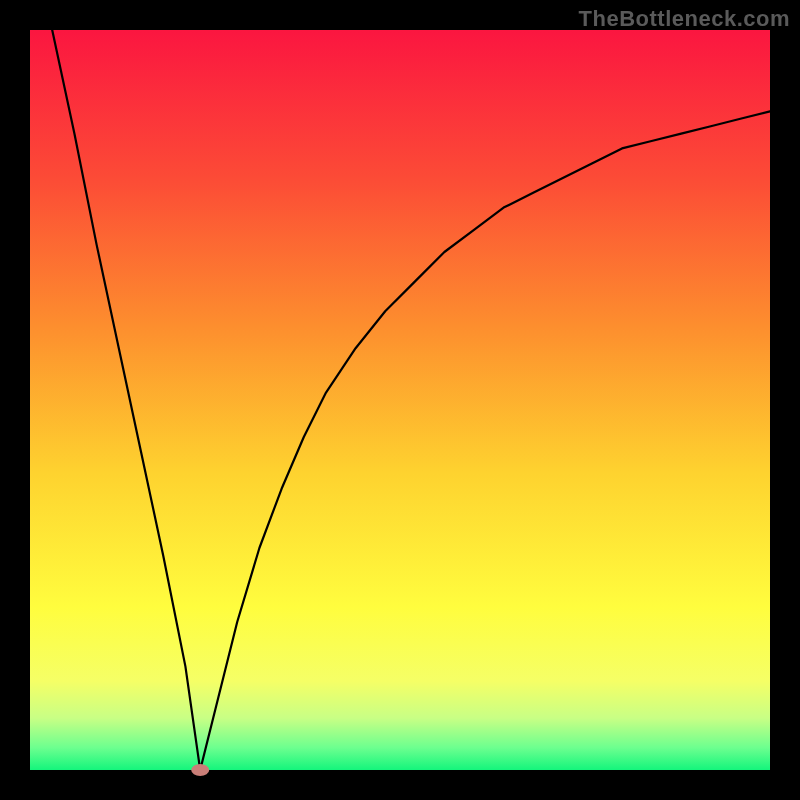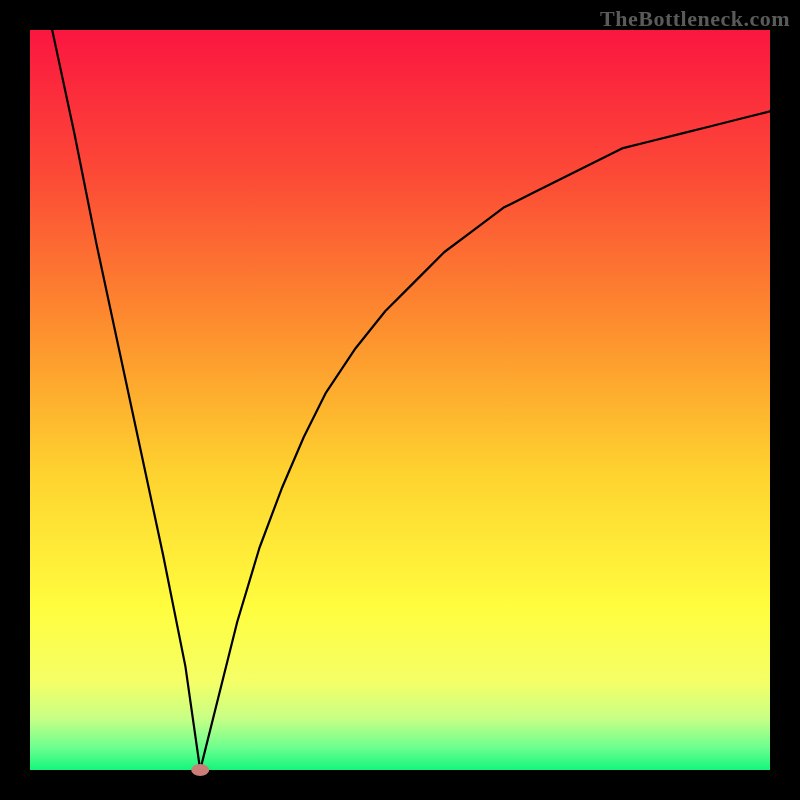--- a/index.html
+++ b/index.html
@@ -7,21 +7,20 @@
     padding: 0;
     width: 800px;
     height: 800px;
     background: #000;
     font-family: Arial, Helvetica, sans-serif;
   }
   .chart-wrap {
     position: relative;
     width: 800px;
     height: 798px;
-    font-family: Liberation Serif, serif;
   }
   .watermark {
     position: absolute;
     top: 6px;
     right: 10px;
     color: #5a5a5a;
     font-size: 22px;
     font-weight: 600;
     letter-spacing: 0.5px;
     user-select: none;

